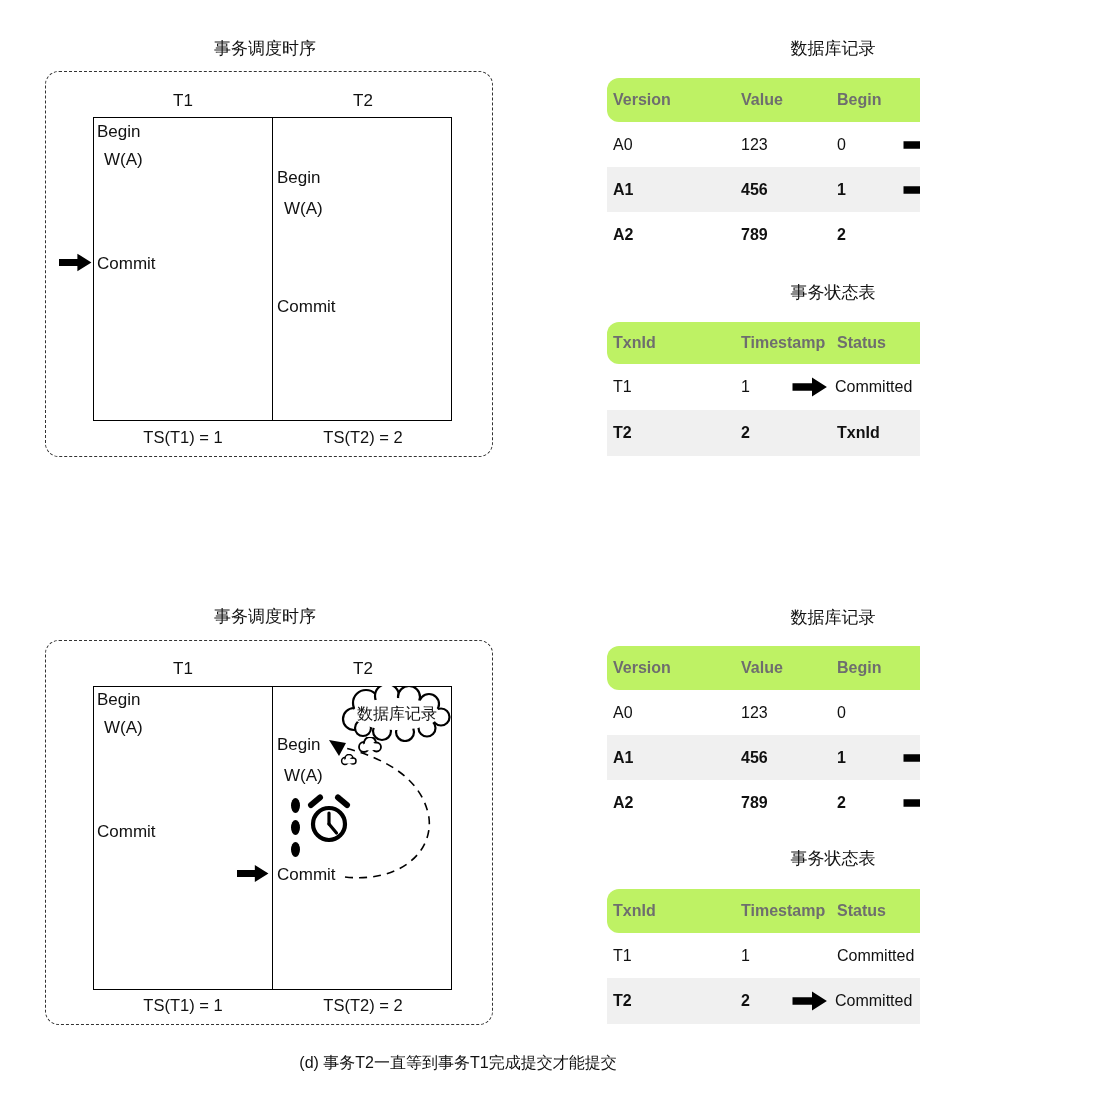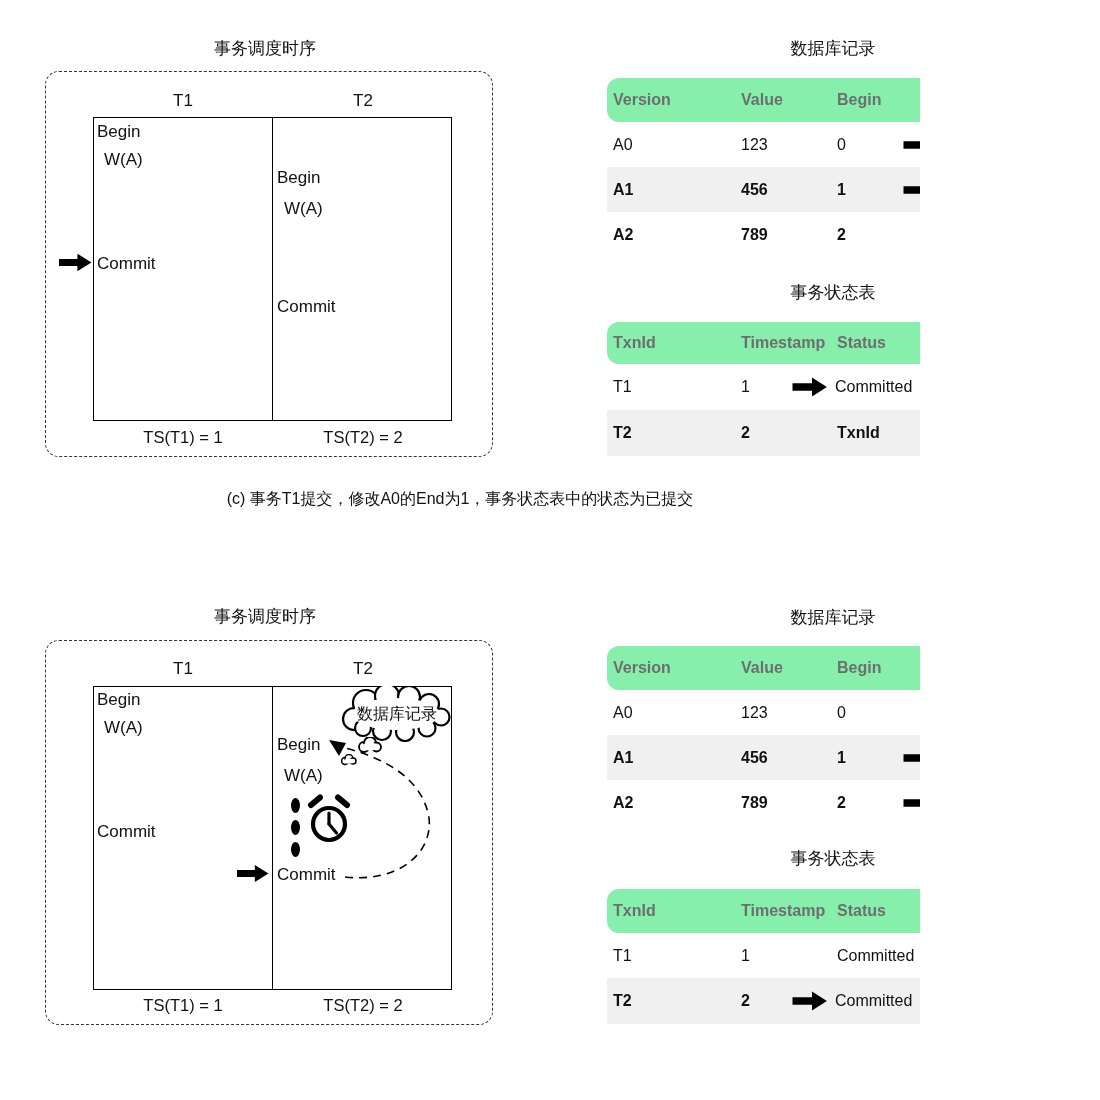--- a/index.html
+++ b/index.html
@@ -8,21 +8,21 @@
   .sec-title{position:absolute;font-size:17px;text-align:center;white-space:nowrap;}
   .dashed-box{position:absolute;border:1.6px dashed #333;border-radius:14px;}
   .solid-box{position:absolute;border:1.4px solid #000;}
   .vline{position:absolute;width:1.4px;background:#000;}
   .colhead{position:absolute;font-size:17px;text-align:center;}
   .op{position:absolute;font-size:17px;white-space:nowrap;}
   .ts{position:absolute;font-size:16.5px;text-align:center;white-space:nowrap;}
   .trow{position:absolute;left:607px;width:452px;}
   .cell{position:absolute;top:50%;transform:translateY(-50%);font-size:16px;white-space:nowrap;}
   .c1{left:6px}.c2{left:134px}.c3{left:230px}.c4{left:364px}
-  .hdr{background:#86efac;border-radius:12px;}
+  .hdr{background:#bef264;border-radius:12px;}
   .hdr .cell{color:#6e6e6e;font-weight:700;}
   .shaded{background:#f0f0f0;}
   .bold{font-weight:700;}
   .inf{font-size:20px;line-height:1;}
   .caption{position:absolute;font-size:16px;text-align:center;white-space:nowrap;}
   .blkarrow{position:absolute;}
   .cell-arrow{position:absolute;top:50%;transform:translateY(-50%);line-height:0;}
   .dot{position:absolute;width:9px;height:15px;border-radius:50%;background:#000;}
   .cloud-label{position:absolute;font-size:16px;text-align:center;white-space:nowrap;}
   svg{display:block;}
@@ -109,21 +109,20 @@
         </svg>
     </span>
     <span class="cell" style="left:228px;">Committed</span>
   </div>
   <div class="trow shaded bold" style="top:410px;height:46px;">
     <span class="cell c1">T2</span>
     <span class="cell c2">2</span>
     <span class="cell c3">TxnId</span>
   </div>
 
-  <div class="caption" style="left:60px;top:489px;width:800px;">(c) 事务T1提交，修改A0的End为1，事务状态表中的状态为已提交</div>
 
   <div class="sec-title" style="left:85px;top:605px;width:360px;">事务调度时序</div>
 
   <div class="dashed-box" style="left:45px;top:640px;width:446px;height:383px;"></div>
   <div class="colhead" style="left:93px;top:659px;width:180px;">T1</div>
   <div class="colhead" style="left:273px;top:659px;width:180px;">T2</div>
   <div class="solid-box" style="left:93px;top:686px;width:357px;height:302px;"></div>
   <div class="vline" style="left:272px;top:686px;height:303px;"></div>
 
   <div class="op" style="left:97px;top:690px;">Begin</div>
@@ -254,14 +253,15 @@
     <span class="cell c1 bold">T2</span>
     <span class="cell c2 bold">2</span>
     <span class="cell-arrow" style="left:185px;">
       <svg width="36" height="20" viewBox="0 0 35 20">
           <path d="M0 6.3 L19.5 6.3 L19.5 0.6 L34.4 10 L19.5 19.4 L19.5 13.7 L0 13.7 Z" fill="#000"></path>
         </svg>
     </span>
     <span class="cell" style="left:228px;">Committed</span>
   </div>
 
+  <div class="caption" style="left:58px;top:1053px;width:800px;">(d) 事务T2一直等到事务T1完成提交才能提交</div>
 
 </div>
 
 </body></html>

